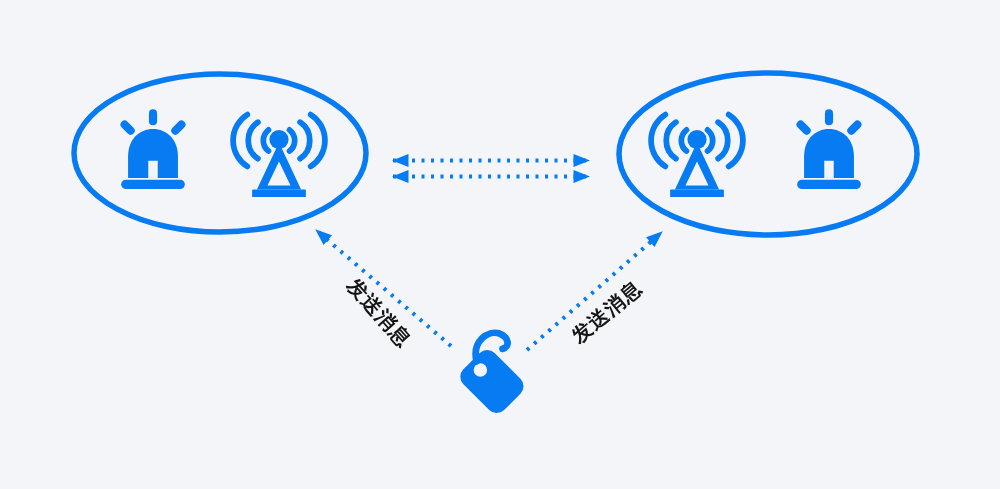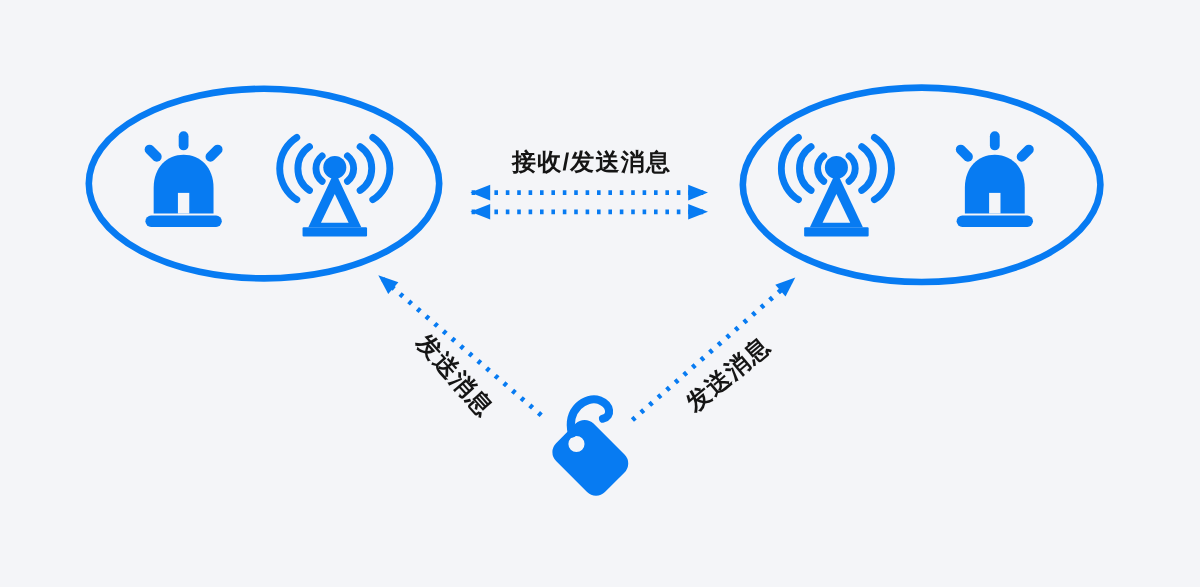--- a/index.html
+++ b/index.html
@@ -98,16 +98,15 @@
       <line class="dash" x1="393" y1="160.5" x2="589" y2="160.5" marker-start="url(#arrow)" marker-end="url(#arrow)"></line>
       <line class="dash" x1="393" y1="176.5" x2="589" y2="176.5" marker-start="url(#arrow)" marker-end="url(#arrow)"></line>
     </g>
 
     <line class="dash" x1="451" y1="346" x2="316" y2="230" marker-end="url(#arrow)"></line>
     <line class="dash" x1="527" y1="350" x2="662" y2="232" marker-end="url(#arrow)"></line>
 
     <use href="#tag" x="442" y="322" width="96" height="96"></use>
   </svg>
 
-  <div class="lbl lbl-top">接收/发送消息</div>
   <div class="lbl lbl-left">发送消息</div>
   <div class="lbl lbl-right">发送消息</div>
 </div>
 
 </body></html>

